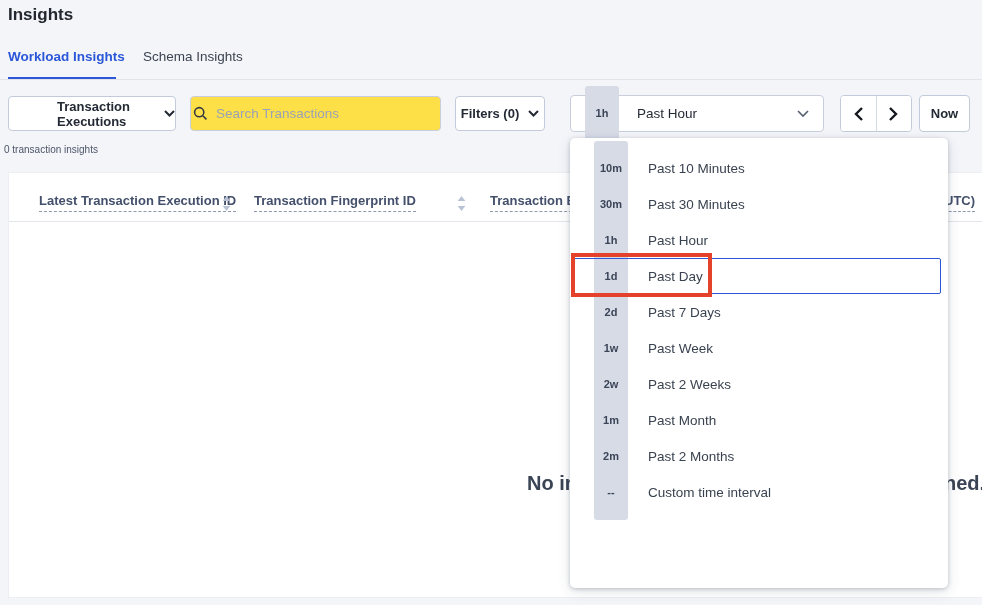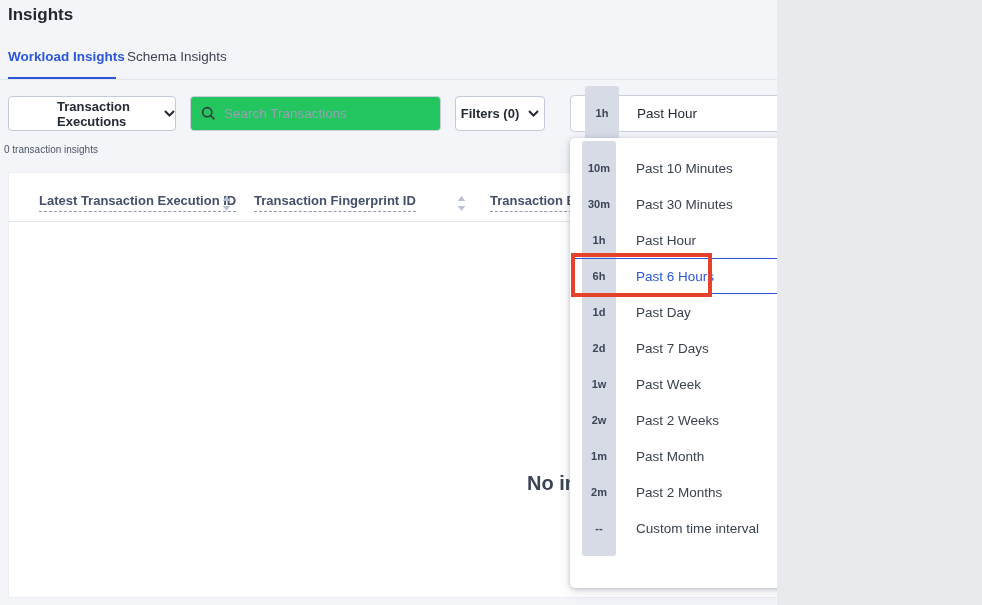--- a/index.html
+++ b/index.html
@@ -1,61 +1,61 @@
 <!DOCTYPE html>
 <html><head>
 <meta charset="utf-8">
 <style>
   * { margin: 0; padding: 0; box-sizing: border-box; }
   html, body { background: #e9eaee; }
   body { font-family: "Liberation Sans", sans-serif; }
 
   .screen {
     position: relative;
-    width: 777px;
+    width: 982px;
     height: 605px;
     background: #f4f5f9;
     overflow: hidden;
   }
 
   
   .page-title {
     position: absolute; left: 8px; top: 5px;
     font-size: 17px; font-weight: bold; color: #23272f;
   }
   .tabs-border {
     position: absolute; left: 0; top: 79px; width: 982px; height: 1px;
     background: #e2e4ea;
   }
   .tab {
     position: absolute; top: 49px; font-size: 13.5px; cursor: pointer;
   }
   .tab-active { left: 8px; color: #2b57d8; font-weight: bold; }
-  .tab-inactive { left: 127px; color: #3c4350; }
+  .tab-inactive { left: 143px; color: #3c4350; }
   .tab-underline {
     position: absolute; left: 8px; top: 77px; width: 108px; height: 2px;
     background: #2b57d8;
   }
 
   
   .btn {
     position: absolute; background: #fff;
     border: 1px solid #c3cada; border-radius: 4px;
     display: flex; align-items: center; justify-content: center;
     font-size: 13px; font-weight: bold; color: #242a35; cursor: pointer;
     gap: 9px;
   }
   .btn-view     { left: 8px;   top: 96px; width: 168px; height: 35px; padding-left: 48px; }
   .btn-filters  { left: 455px; top: 96px; width: 90px;  height: 35px; }
   .btn-now      { left: 919px; top: 95px; width: 51px;  height: 37px; }
 
   .search-box {
     position: absolute; left: 190px; top: 96px; width: 251px; height: 35px;
-    background: #22c55e; border: 1px solid #c8cedc; border-radius: 4px;
-    display: flex; align-items: center; padding: 0 10px; gap: 8px;
+    background: #fde047; border: 1px solid #c8cedc; border-radius: 4px;
+    display: flex; align-items: center; padding: 0 2px; gap: 8px;
   }
   .search-box input {
     border: none; outline: none; flex: 1; font-size: 13.5px;
     font-family: "Liberation Sans", sans-serif; color: #242a35; background: transparent;
   }
   .search-box input::placeholder { color: #98a2b8; }
 
   .time-picker {
     position: absolute; left: 570px; top: 95px; width: 254px; height: 37px;
     background: #fff; border: 1px solid #c8cedc; border-radius: 4px;
@@ -120,21 +120,21 @@
   
   .dropdown {
     position: absolute; left: 570px; top: 138px; width: 378px; height: 450px;
     background: #fff; border-radius: 5px;
     box-shadow: 0 1px 4px rgba(50,60,85,.28), 0 4px 14px rgba(50,60,85,.12);
     padding-top: 12px; z-index: 10;
   }
   .dd-item {
     height: 36px; display: flex; align-items: center;
     padding-left: 12px; gap: 20px;
-    font-size: 13.5px; color: #39424f; cursor: pointer;
+    font-size: 13.5px; color: #39424f; cursor: pointer; margin-left: 12px;
   }
   .dd-item.focused .dd-label { color: #2b57d8; }
   .focus-ring {
     position: absolute; left: 2px; top: 120px; width: 369px; height: 36px;
     border: 1px solid #2b57d8; border-radius: 2px; pointer-events: none;
   }
   .annotation-box {
     position: absolute; left: 1px; top: 115px; width: 141px; height: 44px;
     border: 4px solid #e5422b; pointer-events: none; z-index: 11;
   }
@@ -256,24 +256,20 @@
       <span class="dd-label">Past 10 Minutes</span>
     </div>
     <div class="dd-item">
       <span class="badge">30m</span>
       <span class="dd-label">Past 30 Minutes</span>
     </div>
     <div class="dd-item">
       <span class="badge">1h</span>
       <span class="dd-label">Past Hour</span>
     </div>
-    <div class="dd-item focused">
-      <span class="badge">6h</span>
-      <span class="dd-label">Past 6 Hours</span>
-    </div>
     <div class="dd-item">
       <span class="badge">1d</span>
       <span class="dd-label">Past Day</span>
     </div>
     <div class="dd-item">
       <span class="badge">2d</span>
       <span class="dd-label">Past 7 Days</span>
     </div>
     <div class="dd-item">
       <span class="badge">1w</span>

